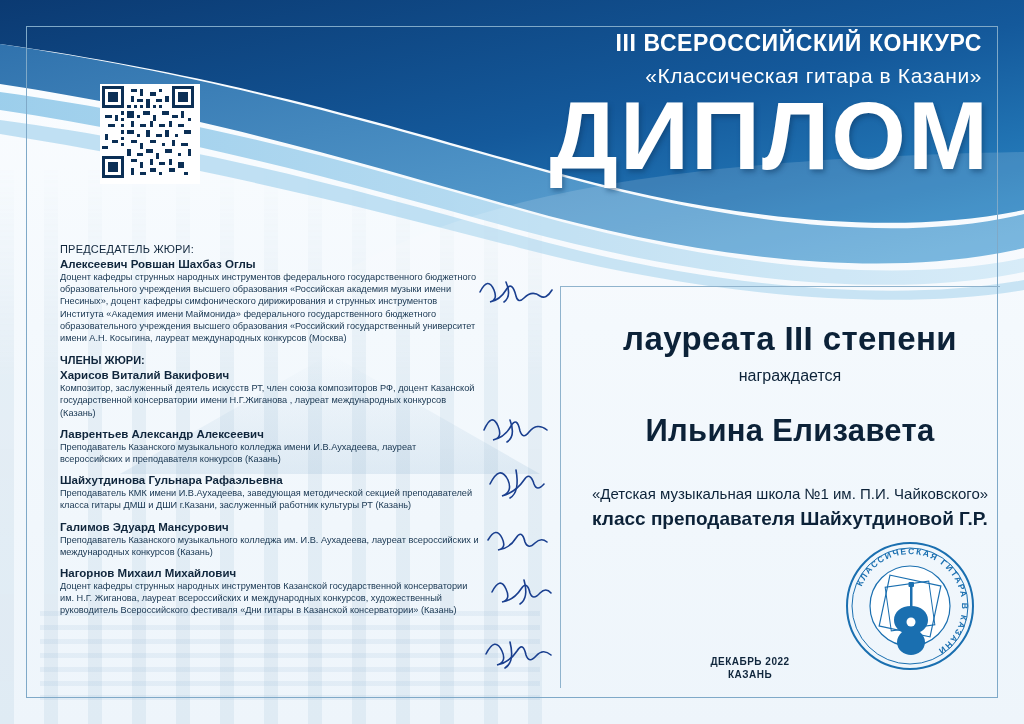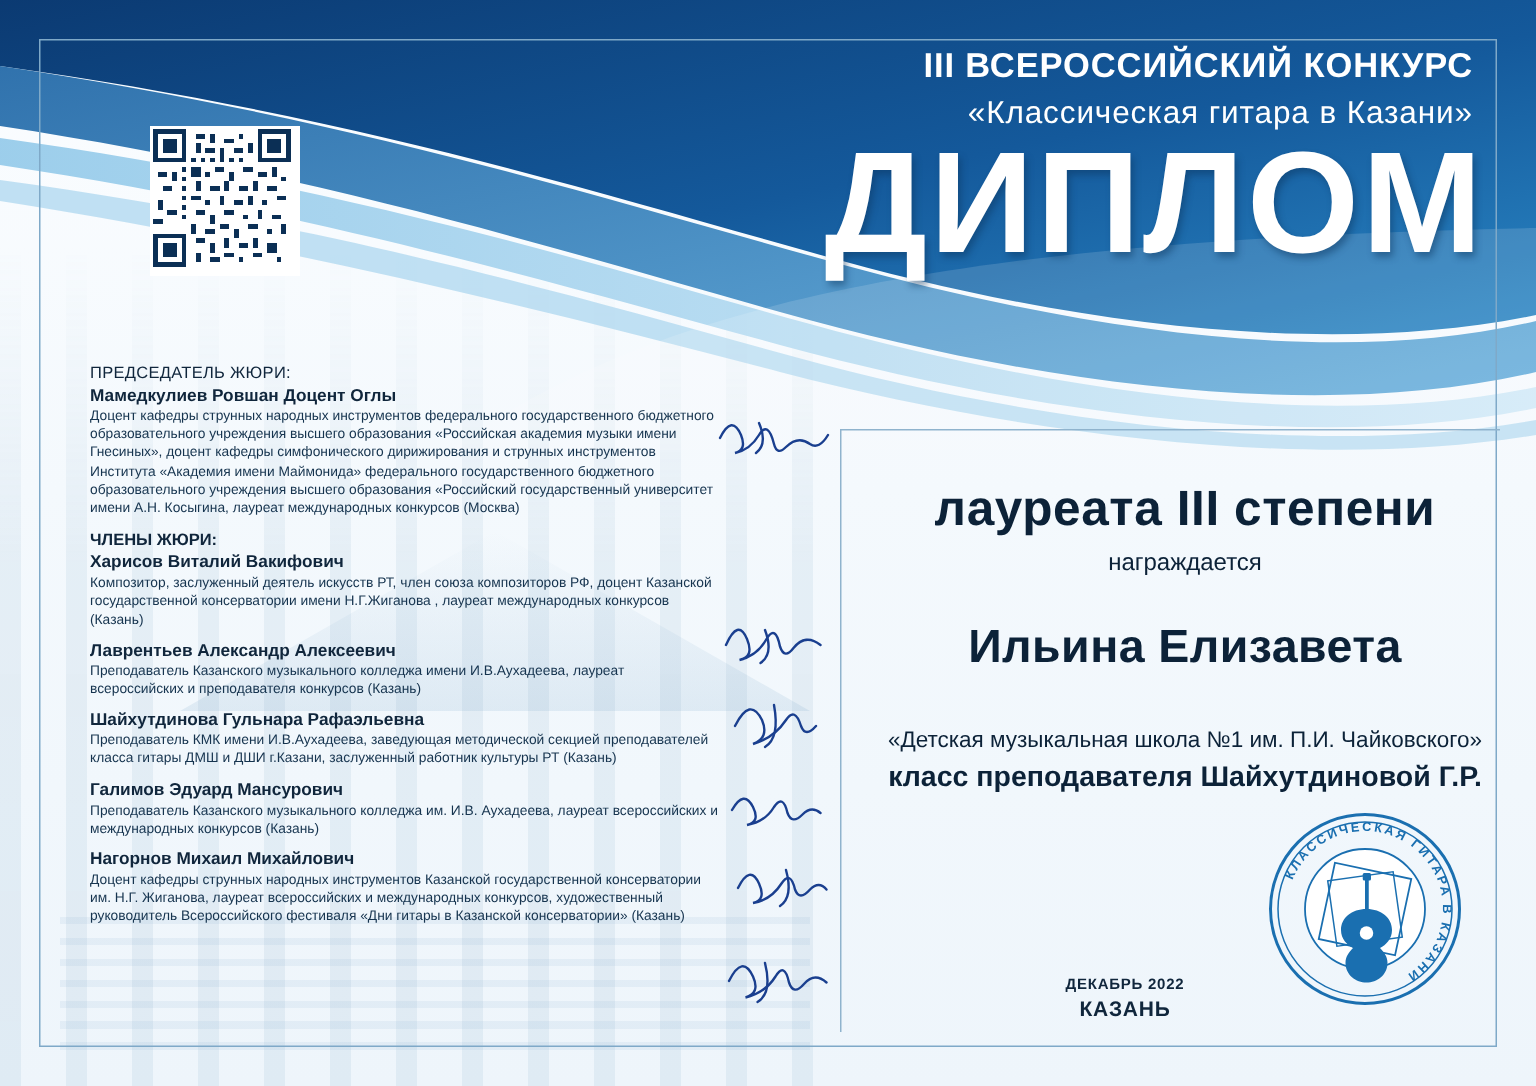--- a/index.html
+++ b/index.html
@@ -234,21 +234,21 @@
   
   .footer {
     position: absolute;
     left: 640px;
     bottom: 44px;
     width: 220px;
     text-align: center;
     color: #10263c;
   }
   .footer-date { font-size: 10px; font-weight: bold; letter-spacing: .5px; }
-  .footer-city { font-size: 14px; font-weight: bold; letter-spacing: .5px; margin-top: 2px; }
+  .footer-city { font-size: 10px; font-weight: bold; letter-spacing: .5px; margin-top: 2px; }
 </style>
 </head>
 <body>
 
 <div id="diploma">
 
   <div class="bg-paper"></div>
   <div class="bg-building"></div>
   <div class="bg-pediment"></div>
   <div class="bg-steps"></div>
@@ -373,21 +373,21 @@
     </svg>
   </div>
 
   <div class="comp-line1">III ВСЕРОССИЙСКИЙ КОНКУРС</div>
   <div class="comp-line2">«Классическая гитара в Казани»</div>
   <div class="diplom-title">ДИПЛОМ</div>
 
   <div class="jury">
     <div class="jury-head">ПРЕДСЕДАТЕЛЬ ЖЮРИ:</div>
     <div class="jury-block">
-      <div class="jury-name">Мамедкулиев Ровшан Доцент Оглы</div>
+      <div class="jury-name">Алексеевич Ровшан Шахбаз Оглы</div>
       <div class="jury-desc">Доцент кафедры струнных народных инструментов федерального государственного бюджетного образовательного учреждения высшего образования «Российская академия музыки имени Гнесиных», доцент кафедры симфонического дирижирования и струнных инструментов Института «Академия имени Маймонида» федерального государственного бюджетного образовательного учреждения высшего образования «Российский государственный университет имени А.Н. Косыгина, лауреат международных конкурсов (Москва)</div>
     </div>
 
     <div class="jury-subhead">ЧЛЕНЫ ЖЮРИ:</div>
 
     <div class="jury-block">
       <div class="jury-name">Харисов Виталий Вакифович</div>
       <div class="jury-desc">Композитор, заслуженный деятель искусств РТ, член союза композиторов РФ, доцент Казанской государственной консерватории имени Н.Г.Жиганова , лауреат международных конкурсов (Казань)</div>
     </div>
     <div class="jury-block">

